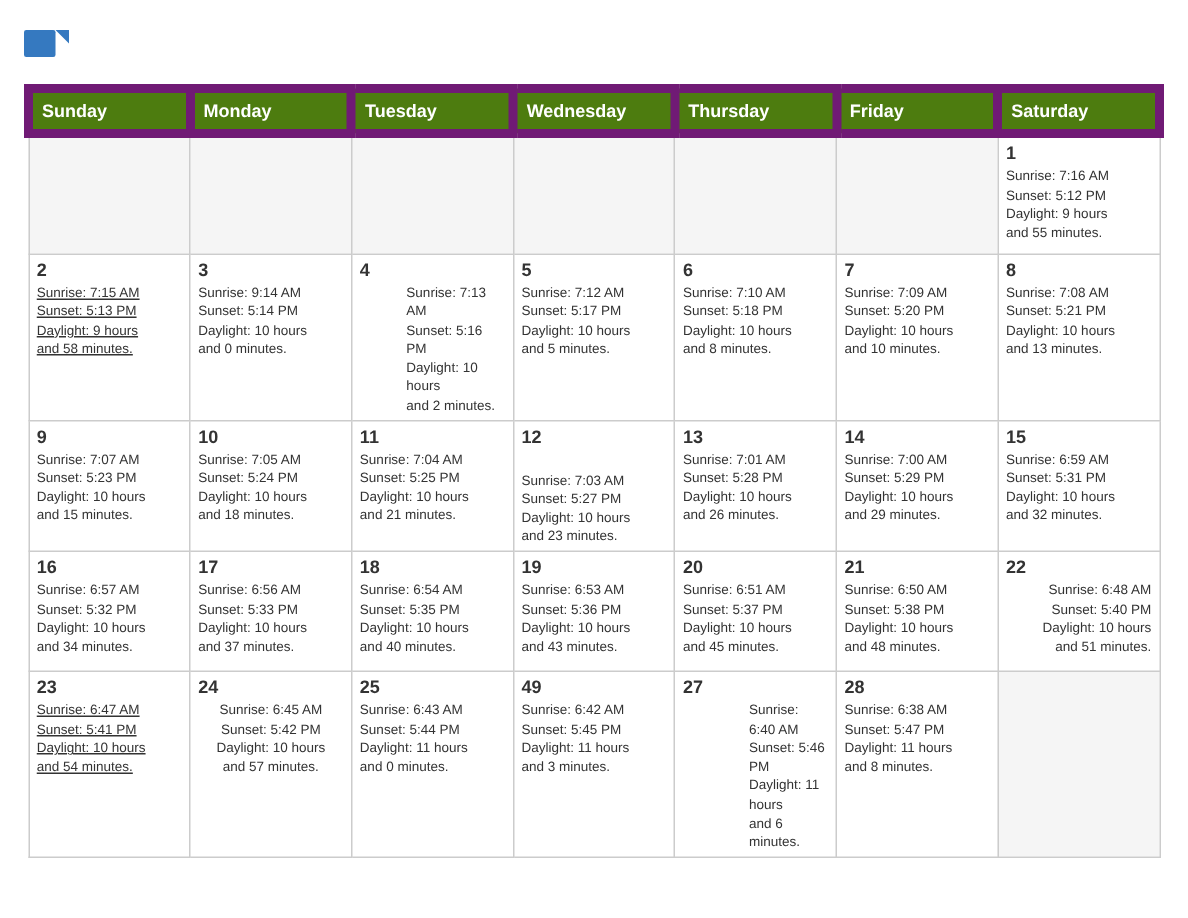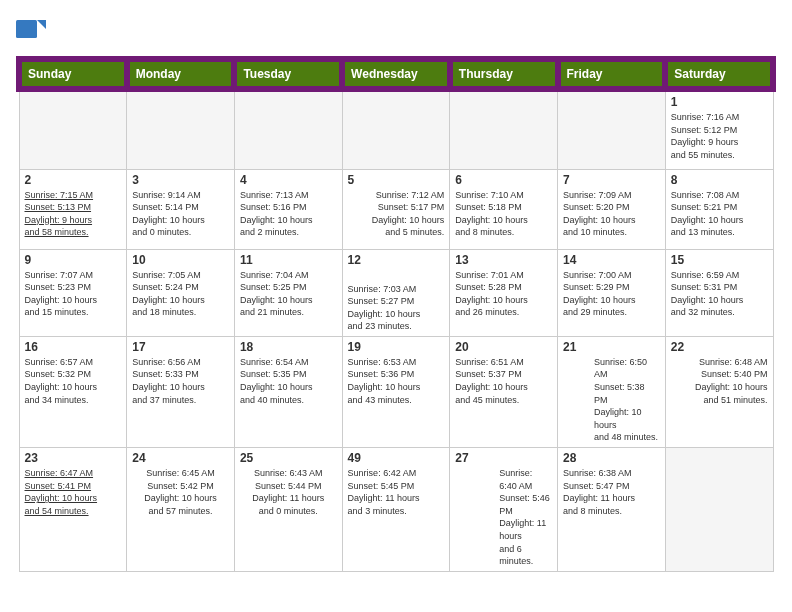--- a/index.html
+++ b/index.html
@@ -147,28 +147,28 @@
           </td>
           <td>
             <span class="day-num">3</span>
             <div class="day-info" style="white-space: pre-line;">Sunrise: 9:14 AM
 Sunset: 5:14 PM
 Daylight: 10 hours
 and 0 minutes.</div>
           </td>
           <td>
             <span class="day-num">4</span>
-            <div class="day-info" style="white-space: pre-line;">Sunrise: 7:13 AM
+            <div class="day-info" style="white-space: pre-line; margin-left: 31px;">Sunrise: 7:13 AM
 Sunset: 5:16 PM
 Daylight: 10 hours
 and 2 minutes.</div>
           </td>
           <td>
             <span class="day-num">5</span>
-            <div class="day-info" style="white-space: pre-line; text-align: right;">Sunrise: 7:12 AM
+            <div class="day-info" style="white-space: pre-line;">Sunrise: 7:12 AM
 Sunset: 5:17 PM
 Daylight: 10 hours
 and 5 minutes.</div>
           </td>
           <td>
             <span class="day-num">6</span>
             <div class="day-info" style="white-space: pre-line;">Sunrise: 7:10 AM
 Sunset: 5:18 PM
 Daylight: 10 hours
 and 8 minutes.</div>
@@ -270,21 +270,21 @@
           </td>
           <td>
             <span class="day-num">20</span>
             <div class="day-info" style="white-space: pre-line;">Sunrise: 6:51 AM
 Sunset: 5:37 PM
 Daylight: 10 hours
 and 45 minutes.</div>
           </td>
           <td>
             <span class="day-num">21</span>
-            <div class="day-info" style="white-space: pre-line; margin-left: 31px;">Sunrise: 6:50 AM
+            <div class="day-info" style="white-space: pre-line;">Sunrise: 6:50 AM
 Sunset: 5:38 PM
 Daylight: 10 hours
 and 48 minutes.</div>
           </td>
           <td>
             <span class="day-num">22</span>
             <div class="day-info" style="white-space: pre-line; text-align: right;">Sunrise: 6:48 AM
 Sunset: 5:40 PM
 Daylight: 10 hours
 and 51 minutes.</div>
@@ -300,21 +300,21 @@
           </td>
           <td>
             <span class="day-num">24</span>
             <div class="day-info" style="white-space: pre-line; text-align: center;">Sunrise: 6:45 AM
 Sunset: 5:42 PM
 Daylight: 10 hours
 and 57 minutes.</div>
           </td>
           <td>
             <span class="day-num">25</span>
-            <div class="day-info" style="white-space: pre-line; text-align: center;">Sunrise: 6:43 AM
+            <div class="day-info" style="white-space: pre-line;">Sunrise: 6:43 AM
 Sunset: 5:44 PM
 Daylight: 11 hours
 and 0 minutes.</div>
           </td>
           <td>
             <span class="day-num">49</span>
             <div class="day-info" style="white-space: pre-line;">Sunrise: 6:42 AM
 Sunset: 5:45 PM
 Daylight: 11 hours
 and 3 minutes.</div>

